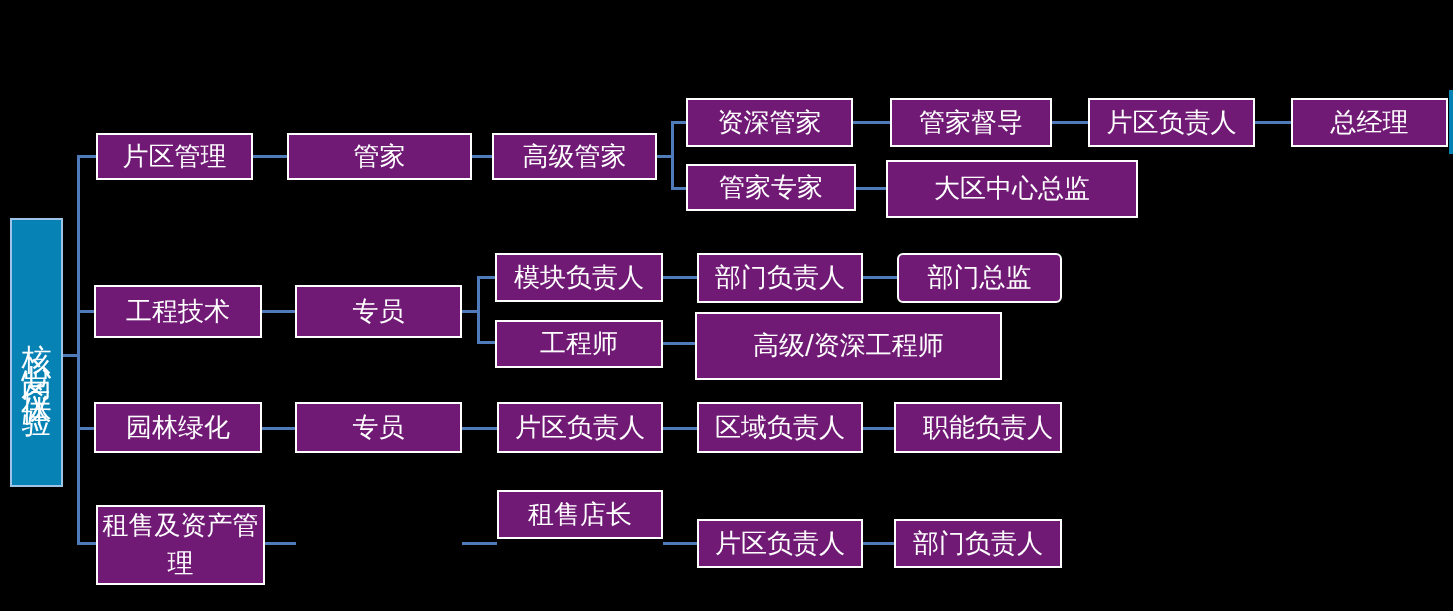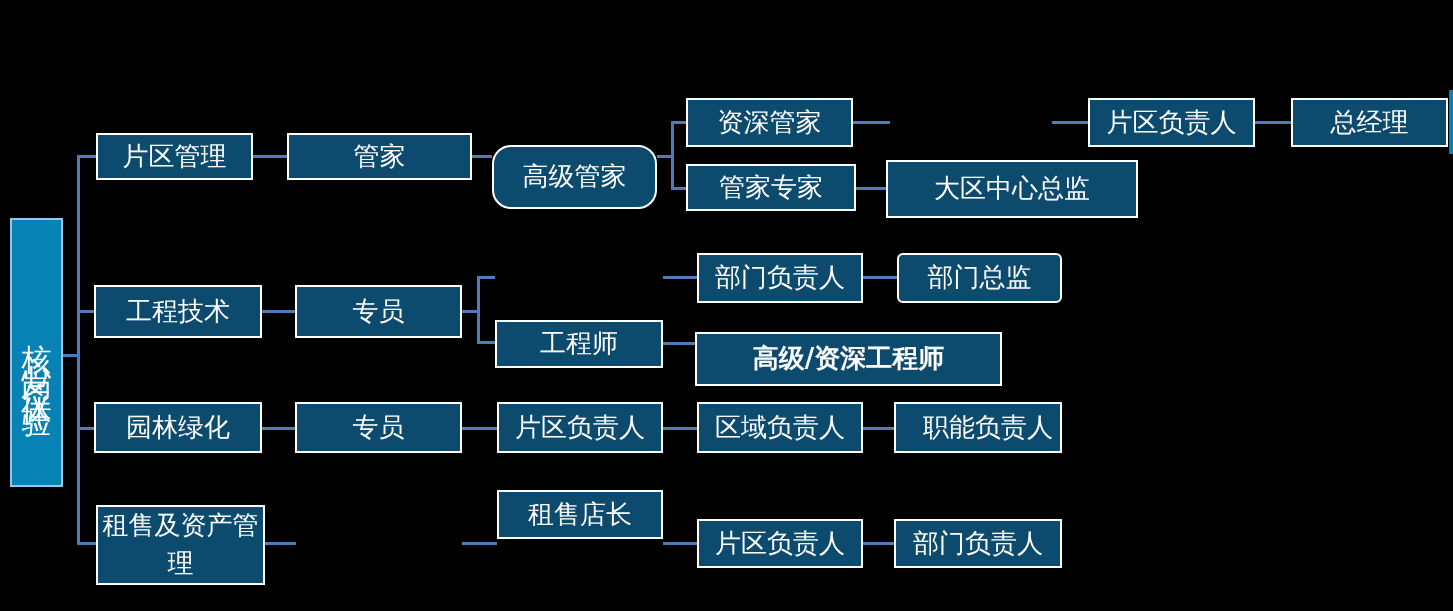--- a/index.html
+++ b/index.html
@@ -11,21 +11,21 @@
     position: relative;
     width: 1453px;
     height: 611px;
     background: #000000;
     overflow: hidden;
     font-family: "DejaVu Sans", sans-serif;
   }
   .node {
     position: absolute;
     box-sizing: border-box;
-    background: #0c4a6e;
+    background: #701a75;
     border: 2px solid #FFFFFF;
     color: #FFFFFF;
     display: flex;
     align-items: center;
     justify-content: center;
     text-align: center;
     font-size: 26px;
     line-height: 1.2;
     white-space: nowrap;
   }
@@ -102,34 +102,36 @@
 
   <div class="h-line" style="left:265px; top:542px; width:31px;"></div>
   <div class="h-line" style="left:462px; top:542px; width:35px;"></div>
   <div class="h-line" style="left:663px; top:542px; width:34px;"></div>
   <div class="h-line" style="left:863px; top:542px; width:31px;"></div>
 
   <div class="root-node" style="left:10px; top:218px; width:53px; height:269px;">核心岗位体验</div>
 
   <div class="node" style="left:96px; top:133px; width:157px; height:47px;">片区管理</div>
   <div class="node" style="left:287px; top:133px; width:185px; height:47px;">管家</div>
-  <div class="node" style="left:492px; top:145px; width:165px; height:64px;border-radius:19px;">高级管家</div>
+  <div class="node" style="left:492px; top:133px; width:165px; height:47px;">高级管家</div>
   <div class="node" style="left:686px; top:98px; width:167px; height:49px;">资深管家</div>
+  <div class="node" style="left:890px; top:98px; width:162px; height:49px;">管家督导</div>
   <div class="node" style="left:1088px; top:98px; width:167px; height:49px;">片区负责人</div>
   <div class="node" style="left:1291px; top:98px; width:157px; height:49px;">总经理</div>
   <div class="clipped" style="left:1449px; top:90px; width:4px; height:64px;"></div>
   <div class="node" style="left:686px; top:164px; width:170px; height:47px;">管家专家</div>
   <div class="node" style="left:886px; top:160px; width:252px; height:58px;">大区中心总监</div>
 
   <div class="node" style="left:94px; top:285px; width:168px; height:53px;">工程技术</div>
   <div class="node" style="left:295px; top:285px; width:167px; height:53px;">专员</div>
+  <div class="node" style="left:495px; top:253px; width:168px; height:49px;">模块负责人</div>
   <div class="node" style="left:697px; top:253px; width:166px; height:50px;">部门负责人</div>
   <div class="node" style="left:897px; top:253px; width:165px; height:50px;border-radius:6px;">部门总监</div>
   <div class="node" style="left:495px; top:320px; width:168px; height:48px;">工程师</div>
-  <div class="node" style="left:695px; top:332px; width:307px; height:54px;font-weight:bold;">高级/资深工程师</div>
+  <div class="node" style="left:695px; top:312px; width:307px; height:68px;">高级/资深工程师</div>
 
   <div class="node" style="left:94px; top:402px; width:168px; height:51px;">园林绿化</div>
   <div class="node" style="left:295px; top:402px; width:167px; height:51px;">专员</div>
   <div class="node" style="left:497px; top:402px; width:166px; height:51px;">片区负责人</div>
   <div class="node" style="left:697px; top:402px; width:166px; height:51px;">区域负责人</div>
   <div class="node" style="left:894px; top:402px; width:168px; height:51px;padding-left:20px;">职能负责人</div>
 
   <div class="node wrap" style="left:96px; top:505px; width:169px; height:80px;">租售及资产管理</div>
   <div class="node" style="left:497px; top:490px; width:166px; height:49px;">租售店长</div>
   <div class="node" style="left:697px; top:519px; width:166px; height:49px;">片区负责人</div>

